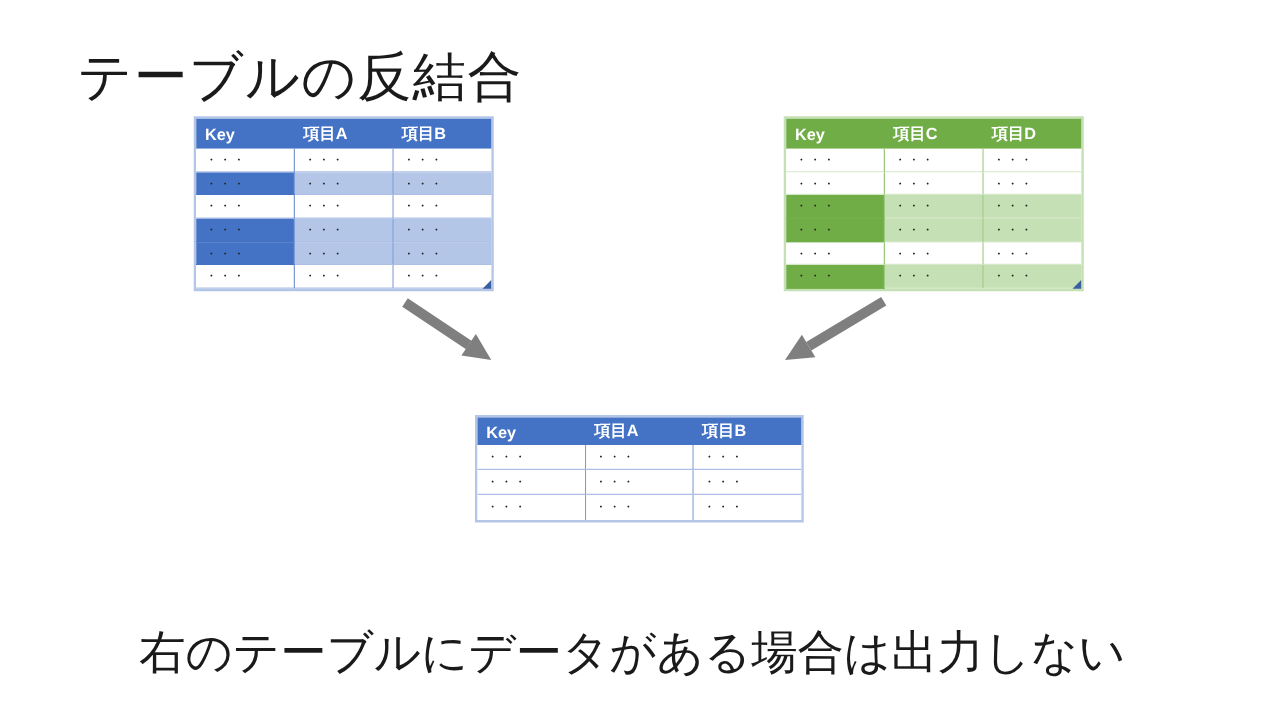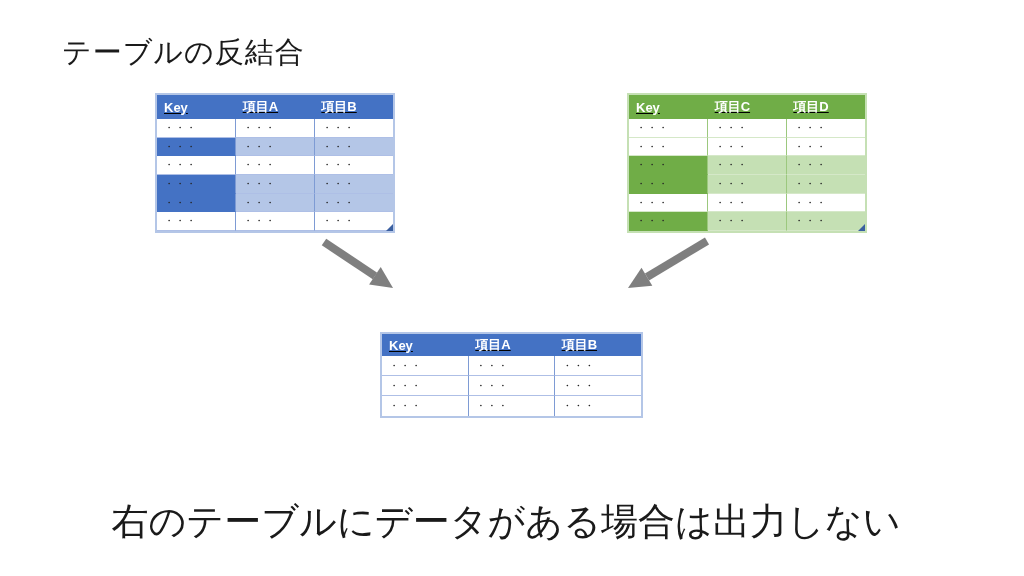--- a/index.html
+++ b/index.html
@@ -15,21 +15,21 @@
     position: relative;
     width: 1024px;
     height: 576px;
     background: #ffffff;
   }
   .title {
     position: absolute;
     left: 62px;
     top: 33px;
     margin: 0;
-    font-size: 29px;
+    font-size: 43px;
     font-weight: 400;
     letter-spacing: 1px;
     color: var(--title-text, #1a1a1a);
     white-space: nowrap;
   }
   .caption {
     position: absolute;
     left: 0;
     right: 12px;
     top: 497px;
@@ -43,21 +43,21 @@
   .dtable {
     position: absolute;
     display: flex;
     flex-direction: column;
     box-sizing: border-box;
   }
   .left-table  { left: 155px; top: 93px;  width: 240px; height: 140px; }
   .right-table { left: 627px; top: 93px;  width: 240px; height: 140px; }
   .result-table{ left: 380px; top: 332px; width: 263px; height: 86px;  }
   .trow { display: flex; flex: 1 1 0; min-height: 0; }
-  .trow.thead { flex: 0 0 24px; text-decoration: underline; }
+  .trow.thead { flex: 0 0 24px; }
   .result-table .trow.thead { flex: 0 0 22px; }
   .tcell {
     flex: 1 1 0;
     display: flex;
     align-items: center;
     padding-left: 7px;
     font-size: 10px;
     letter-spacing: 1px;
     color: var(--cell-text, #262626);
     overflow: hidden;

